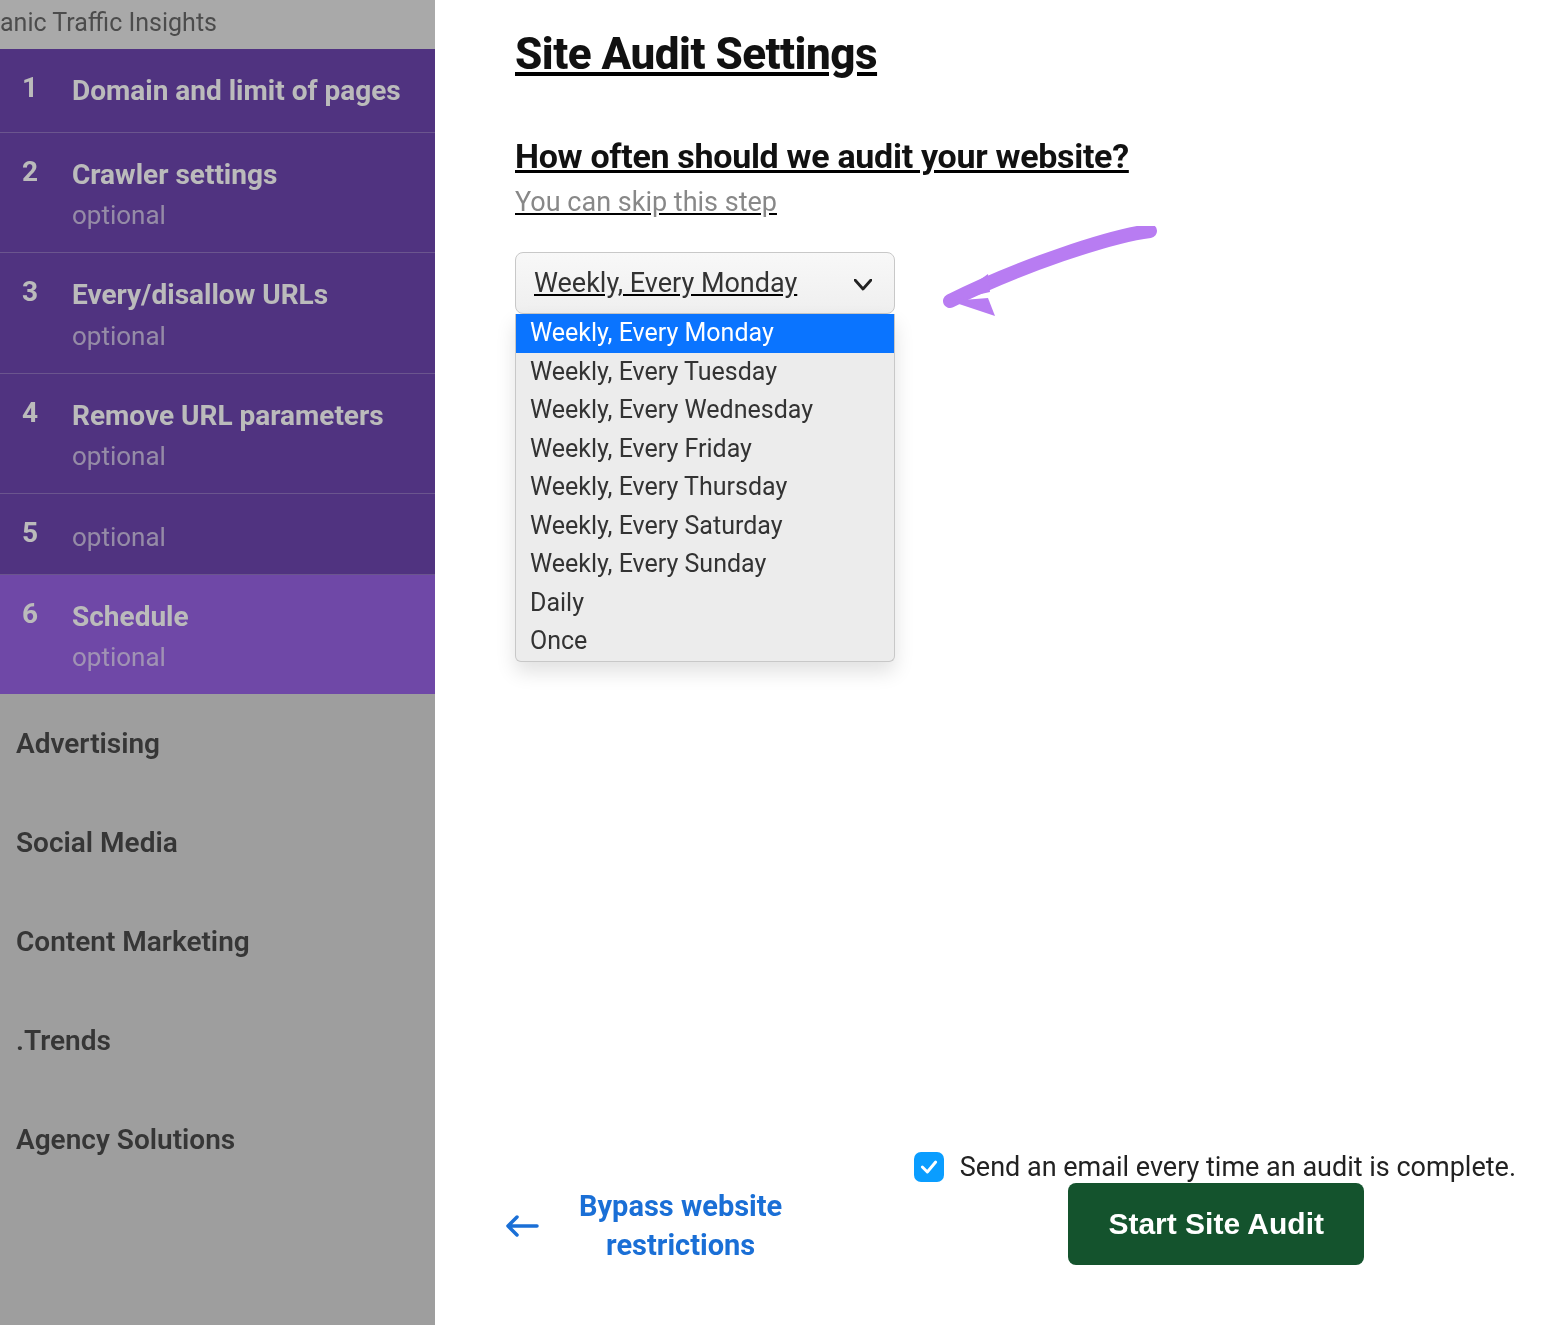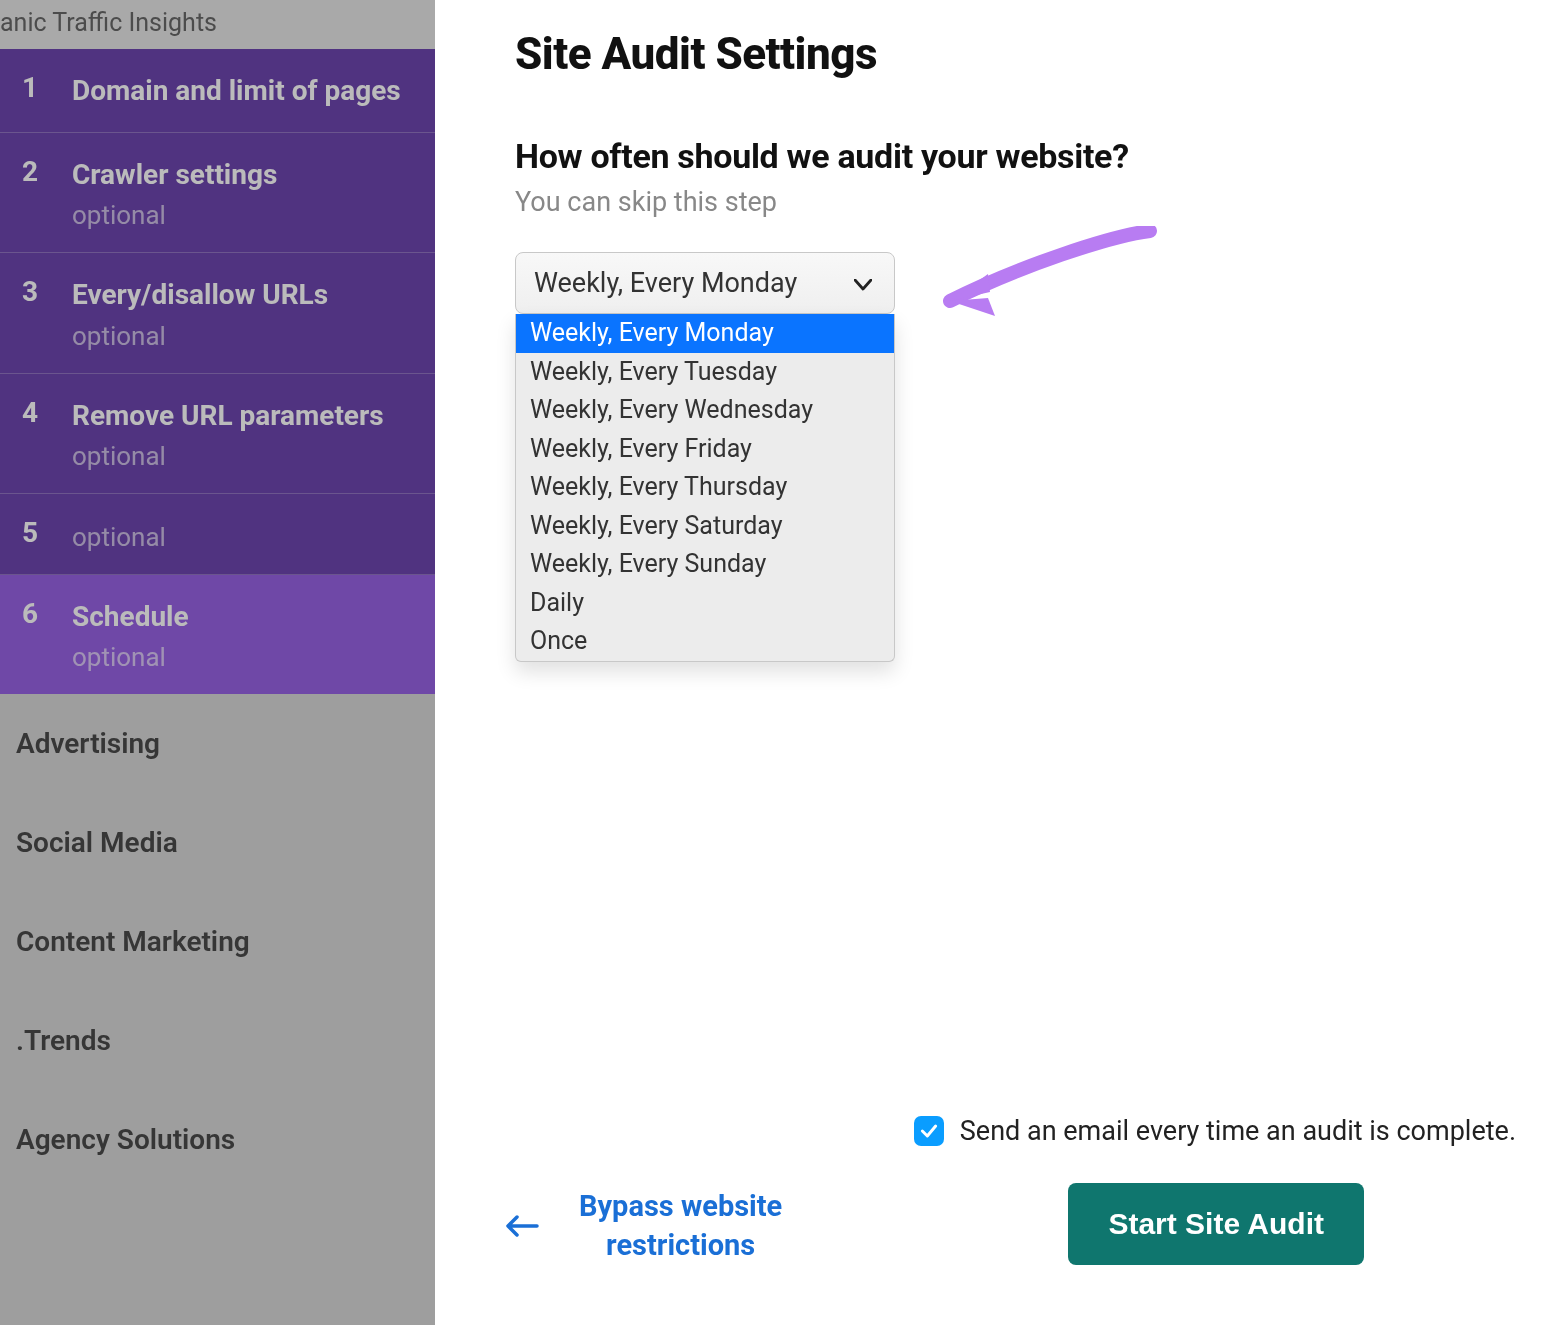--- a/index.html
+++ b/index.html
@@ -15,45 +15,45 @@
 .step-body { flex: 1; }
 .step-title { font-size: 28px; font-weight: 700; line-height: 1.4; }
 .step-optional { font-size: 26px; color: rgba(255,255,255,0.65); margin-top: 6px; }
 
 .cat-list { padding-top: 0; }
 .cat-item { display: flex; align-items: center; justify-content: space-between; padding: 32px 30px 32px 16px; font-size: 28px; font-weight: 600; color: #333; cursor: pointer; }
 .cat-item .chev { color: #666; font-size: 30px; font-weight: 400; }
 
 .overlay { position: absolute; left: 0; top: 0; width: 435px; height: 1325px; background: rgba(60,60,60,0.35); pointer-events: none; }
 
-.main { position: absolute; left: 435px; top: 0; right: 0; bottom: 0; background: #fff; padding: 28px 76px 140px 80px; }
+.main { position: absolute; left: 435px; top: 0; right: 0; bottom: 0; background: #fff; padding: 28px 76px 140px 80px; text-decoration: underline; }
 .page-title { font-size: 44px; font-weight: 800; letter-spacing: -0.5px; color: #111; }
 .question { font-size: 34px; font-weight: 700; margin-top: 56px; color: #111; letter-spacing: -0.3px; }
 .skip { font-size: 27px; color: #888; margin-top: 10px; }
 
 .dropdown-wrap { position: relative; margin-top: 34px; width: 380px; }
 .dropdown-btn { width: 100%; height: 62px; background: linear-gradient(#f8f8f8,#efefef); border: 1px solid #c8c8c8; border-radius: 8px; display: flex; align-items: center; justify-content: space-between; padding: 0 22px 0 18px; font-size: 27px; color: #333; cursor: pointer; }
 .dropdown-btn .chev { font-size: 22px; font-weight: 700; }
 .dropdown-list { position: absolute; top: 62px; left: 0; width: 100%; background: #ececec; border: 1px solid #c8c8c8; border-top: none; border-radius: 0 0 6px 6px; box-shadow: 0 10px 20px rgba(0,0,0,0.12); overflow: hidden; }
 .dd-opt { padding: 3px 14px; font-size: 25px; color: #333; cursor: pointer; line-height: 1.3; }
 .dd-opt.sel { background: #0a74ff; color: #fff; }
 
 .arrow-annot { position: absolute; left: 940px; top: 226px; width: 220px; height: 130px; pointer-events: none; }
 
 .footer { position: absolute; left: 435px; right: 0; bottom: 0; padding: 0 40px 60px 70px; background: #fff; }
-.email-row { display: flex; align-items: center; justify-content: flex-end; gap: 16px; padding-right: 8px; margin-bottom: 36px; }
+.email-row { display: flex; align-items: center; justify-content: flex-end; gap: 16px; padding-right: 8px; }
 .cb { width: 30px; height: 30px; background: #0a9dff; border-radius: 7px; display: flex; align-items: center; justify-content: center; cursor: pointer; flex-shrink: 0; }
 .cb svg { width: 20px; height: 20px; }
 .email-label { font-size: 27px; color: #222; }
 
 .nav-row { display: flex; align-items: flex-end; justify-content: space-between; }
 .back-group { display: flex; align-items: center; gap: 40px; }
 .back-arrow { font-size: 36px; color: #1a6fd6; font-weight: 700; cursor: pointer; }
 .back-text { font-size: 29px; color: #1a6fd6; font-weight: 700; text-align: center; line-height: 1.35; cursor: pointer; }
-.start-btn { background: #0f766e; color: #fff; font-size: 30px; font-weight: 700; border: none; border-radius: 8px; padding: 24px 40px; cursor: pointer; margin-right: 160px; }
+.start-btn { background: #14532d; color: #fff; font-size: 30px; font-weight: 700; border: none; border-radius: 8px; padding: 24px 40px; cursor: pointer; margin-right: 160px; }
 </style>
 </head>
 <body>
 
 <div class="sidebar">
   <div class="sidebar-top-text">anic Traffic Insights</div>
 
   <div class="steps">
     <div class="step-item">
       <div class="step-num">1</div>

